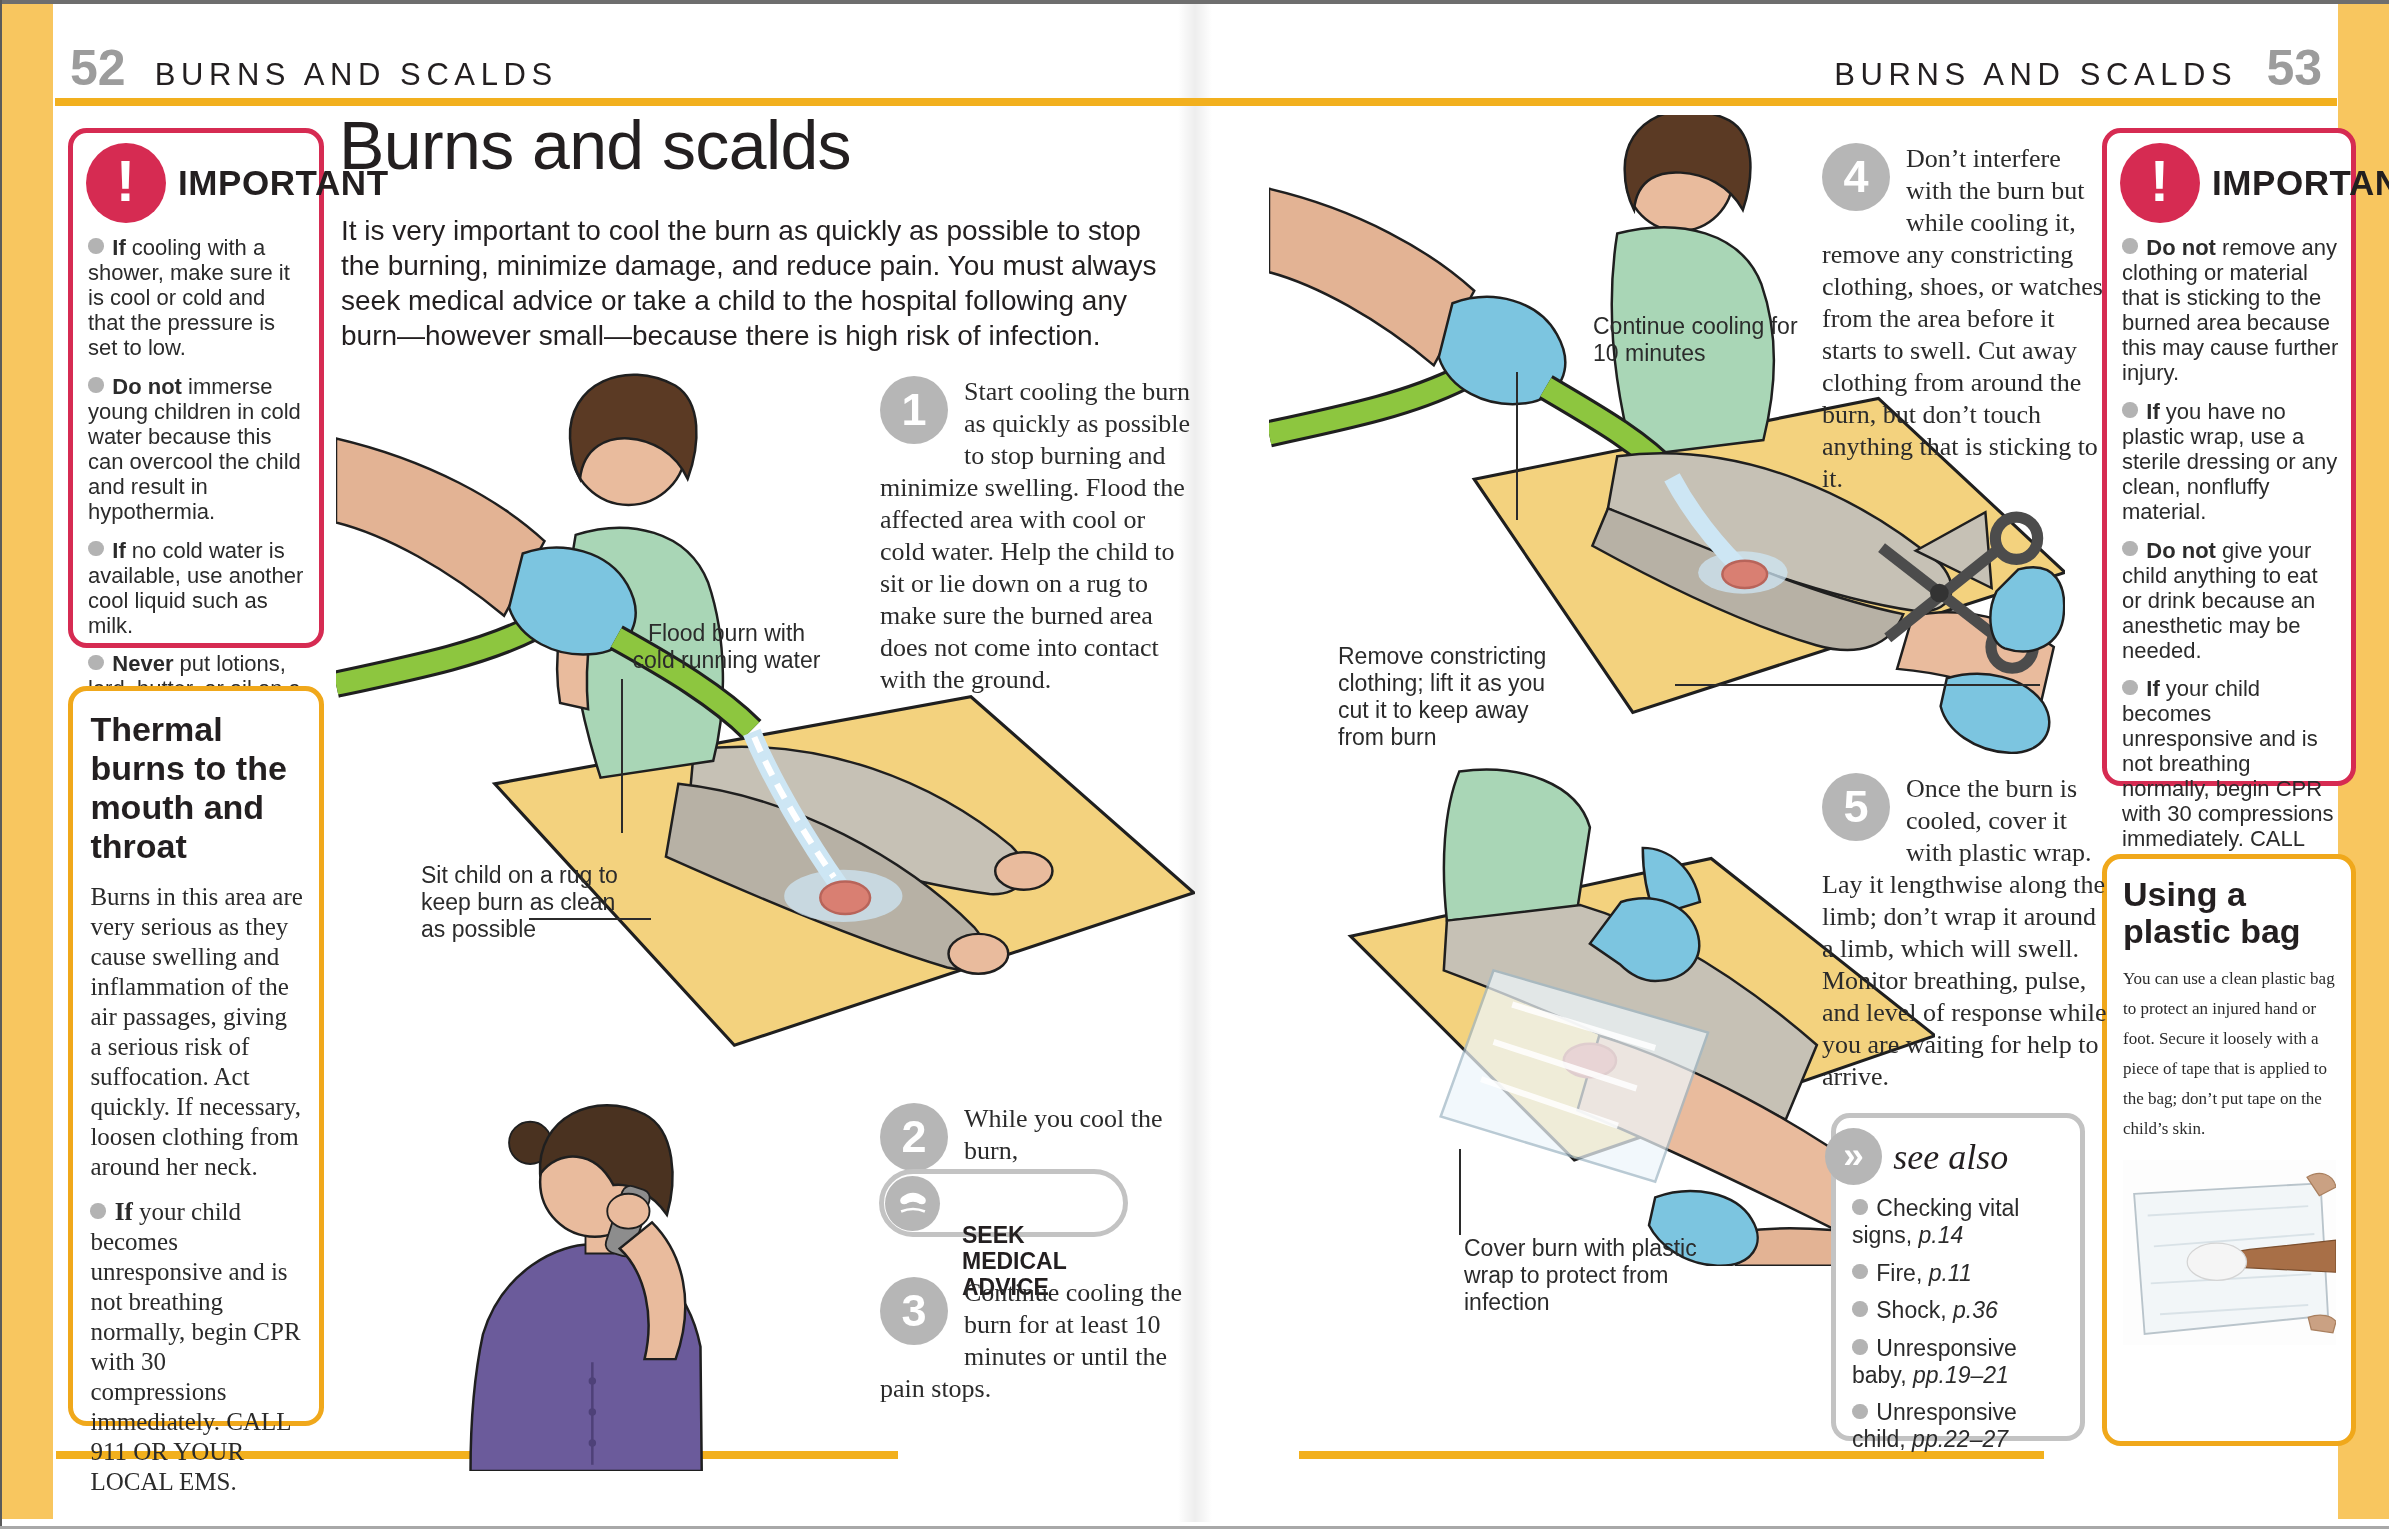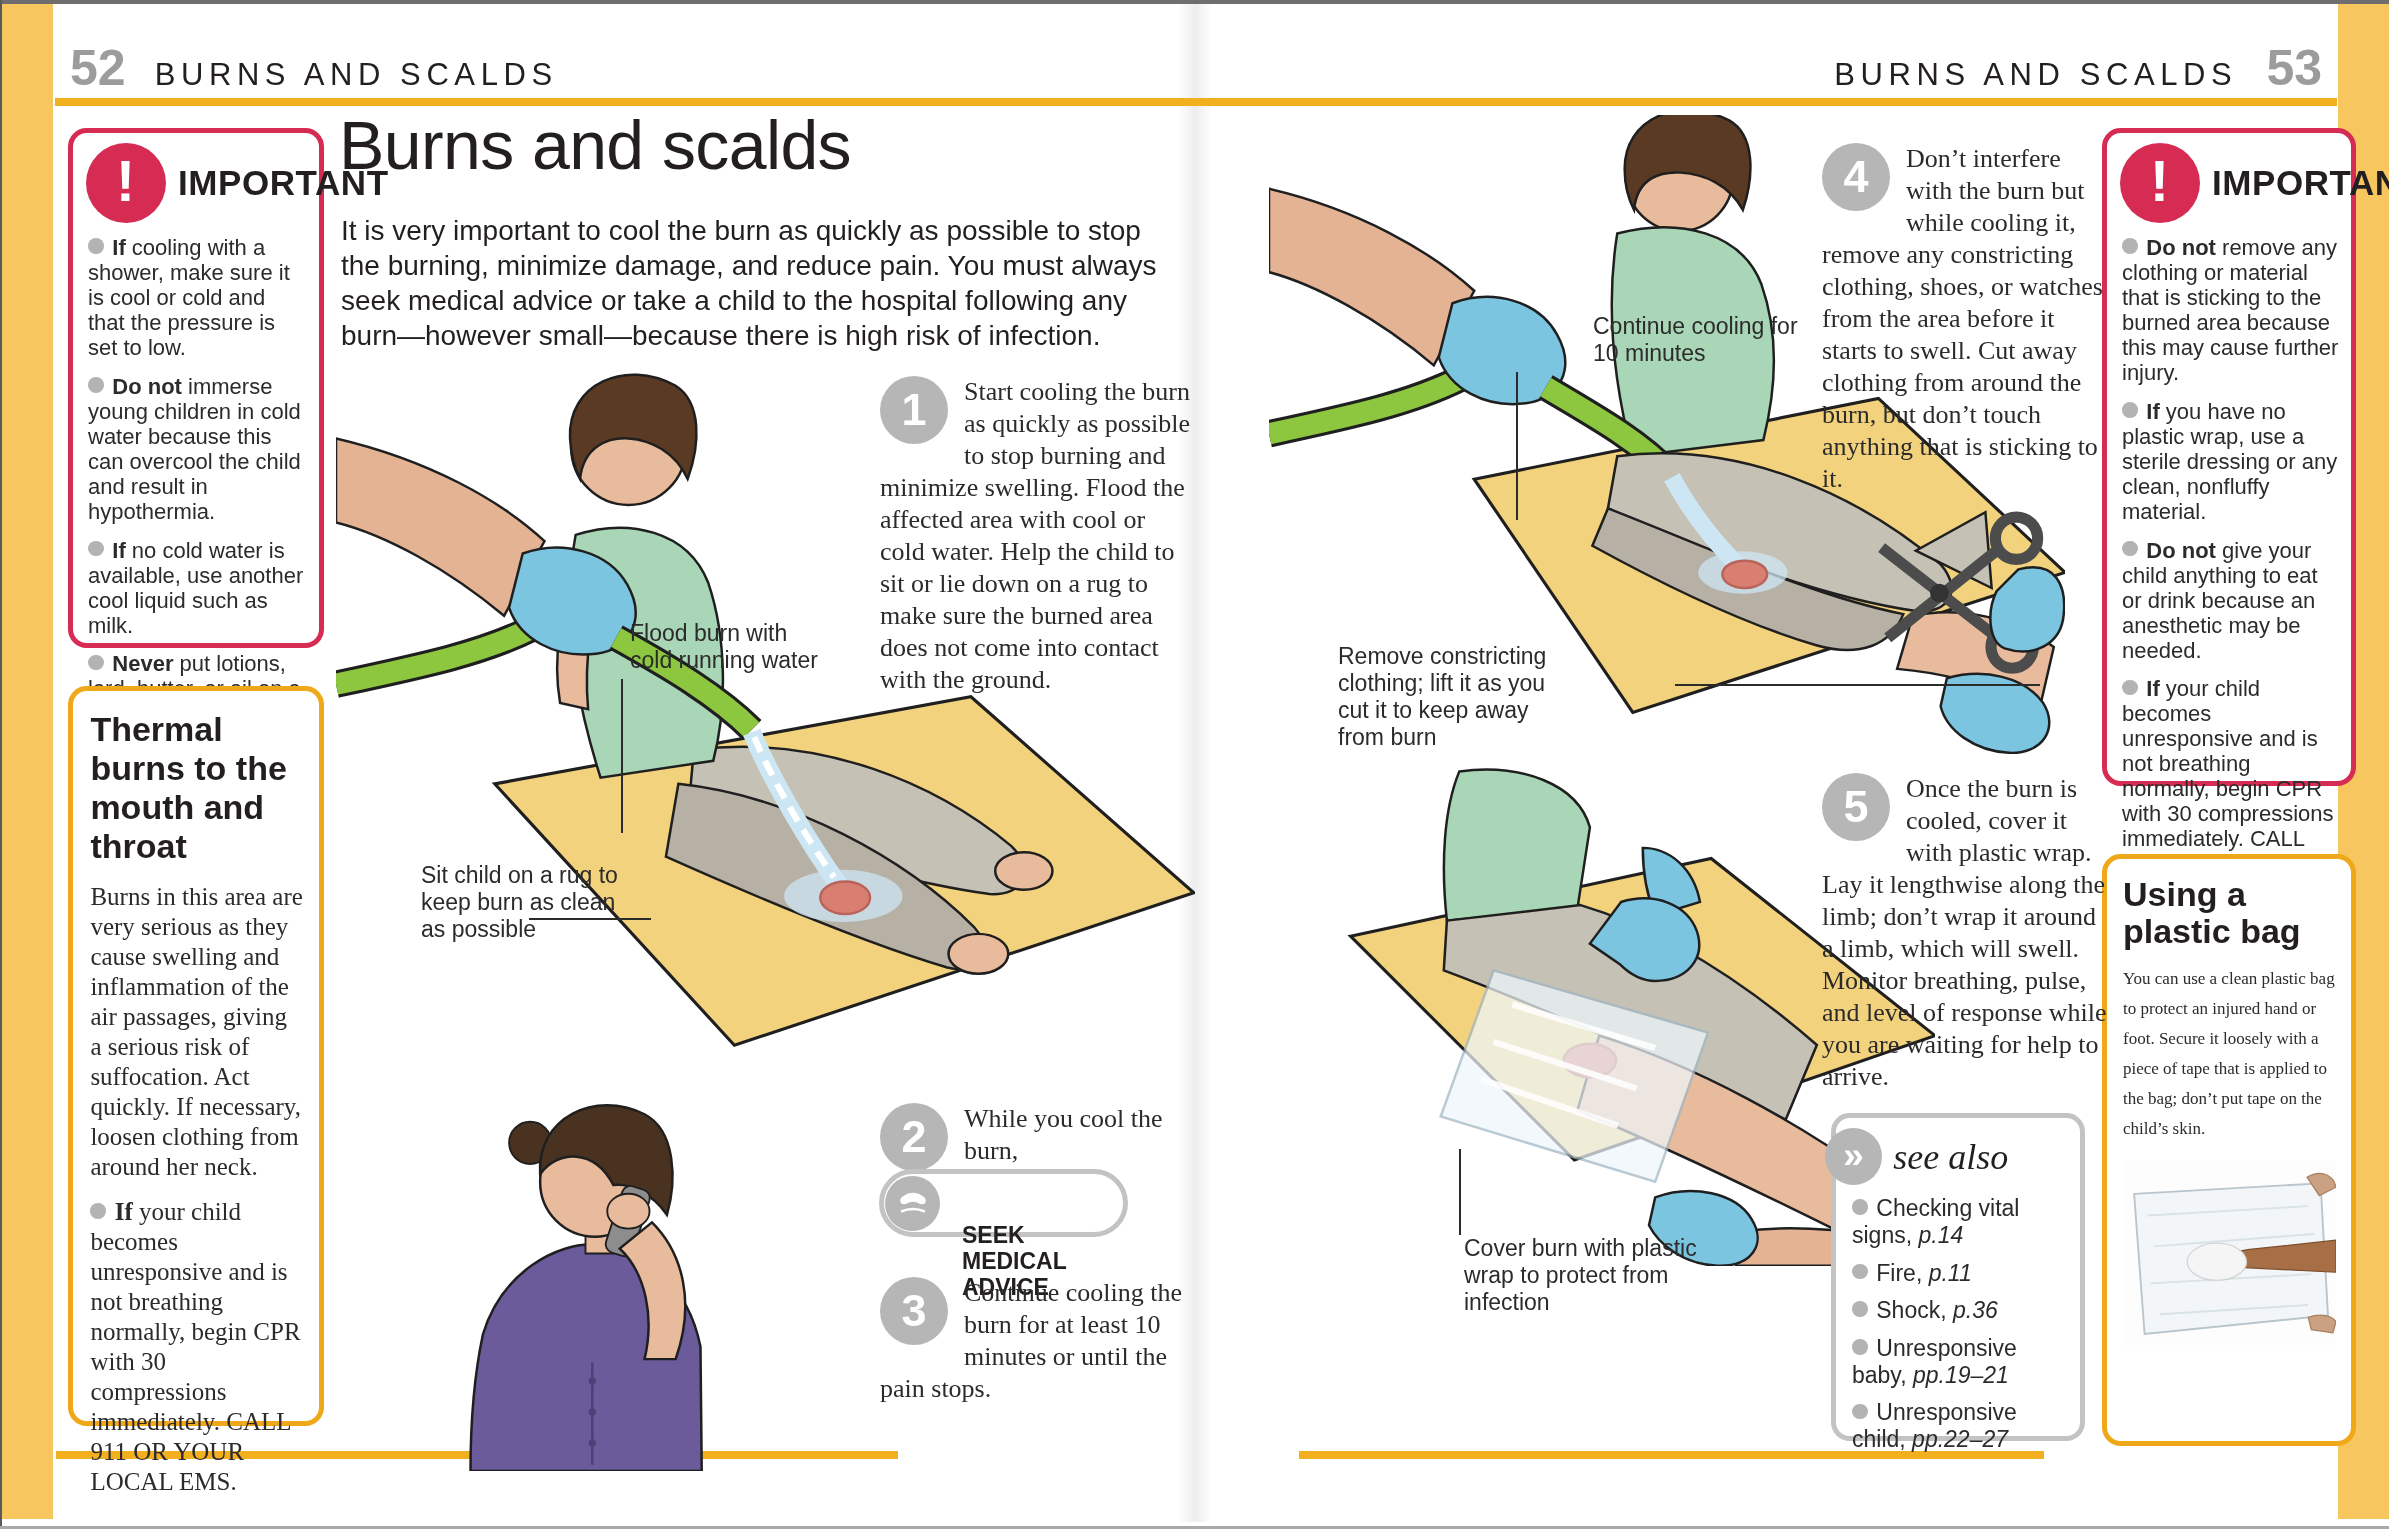--- a/index.html
+++ b/index.html
@@ -88,21 +88,21 @@
   .sa-item { font-size:23px; line-height:27px; color:#2b2b2b; margin-bottom:10.6px; }
   .sa-ref { font-style:italic; }
 
   
   .bag-title { font-size:34px; line-height:37px; font-weight:bold; color:#231f20; margin-bottom:13.7px; }
   .bag-body { font-family:"Liberation Serif", serif; font-size:17px; line-height:30px; color:#2b2b2b; }
   .bag-photo { margin-top:15px; width:100%; height:187px; }
 
   
   .pic-label { position:absolute; font-size:23px; line-height:27px; color:#2b2b2b; z-index:6; }
-  #lbl-flood    { left:630px; top:620px;  width:193px; }
+  #lbl-flood    { left:630px; top:620px;  width:193px;text-align:center; }
   #lbl-rug      { left:421px;  top:862px; width:215px; }
   #lbl-continue { left:1593px; top:313px;  width:215px; }
   #lbl-remove   { left:1338px; top:643px; width:218px; }
   #lbl-cover    { left:1464px; top:1235px; width:243px; }
   .leader { position:absolute; background:#2b2b2b; z-index:6; }
   #ld-flood    { left:621px;  top:679px; width:1.9px;  height:154px; }
   #ld-rug      { left:529px;  top:918px; width:122px; height:1.9px;  }
   #ld-continue { left:1516px; top:372px;  width:1.9px;  height:148px; }
   #ld-remove   { left:1675px; top:684px; width:365px; height:1.9px;  }
   #ld-cover    { left:1459px; top:1149px; width:1.9px;  height:86px; }

